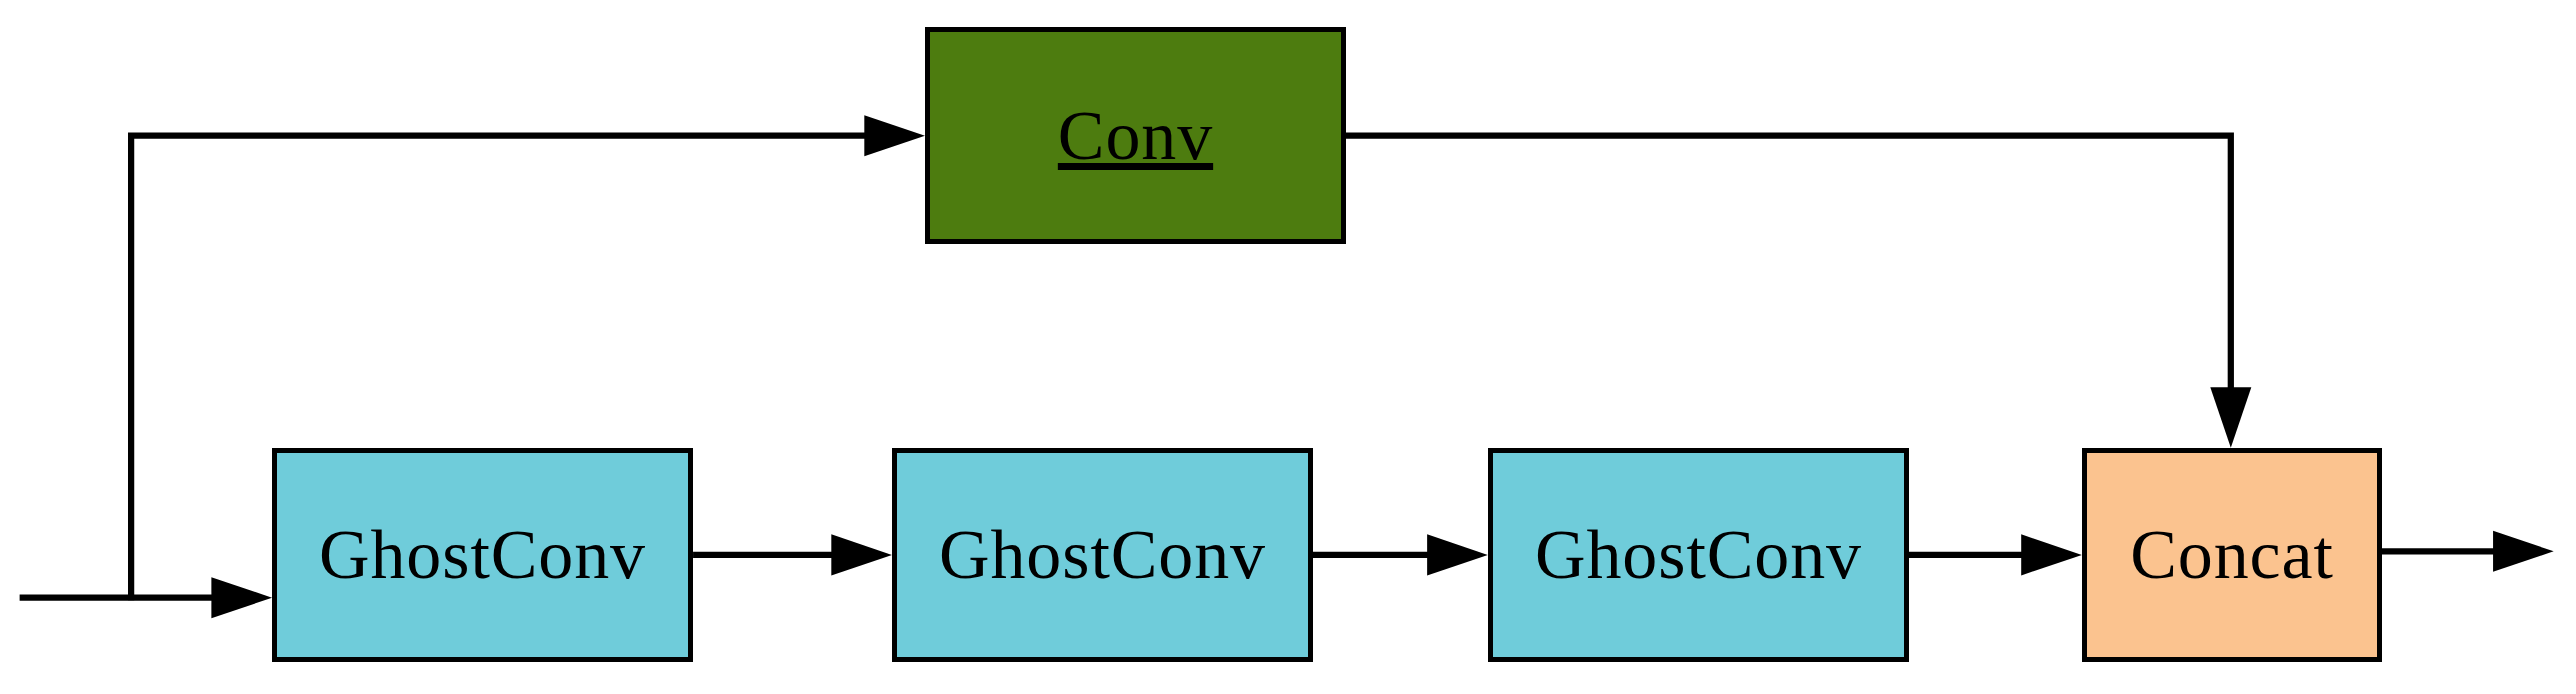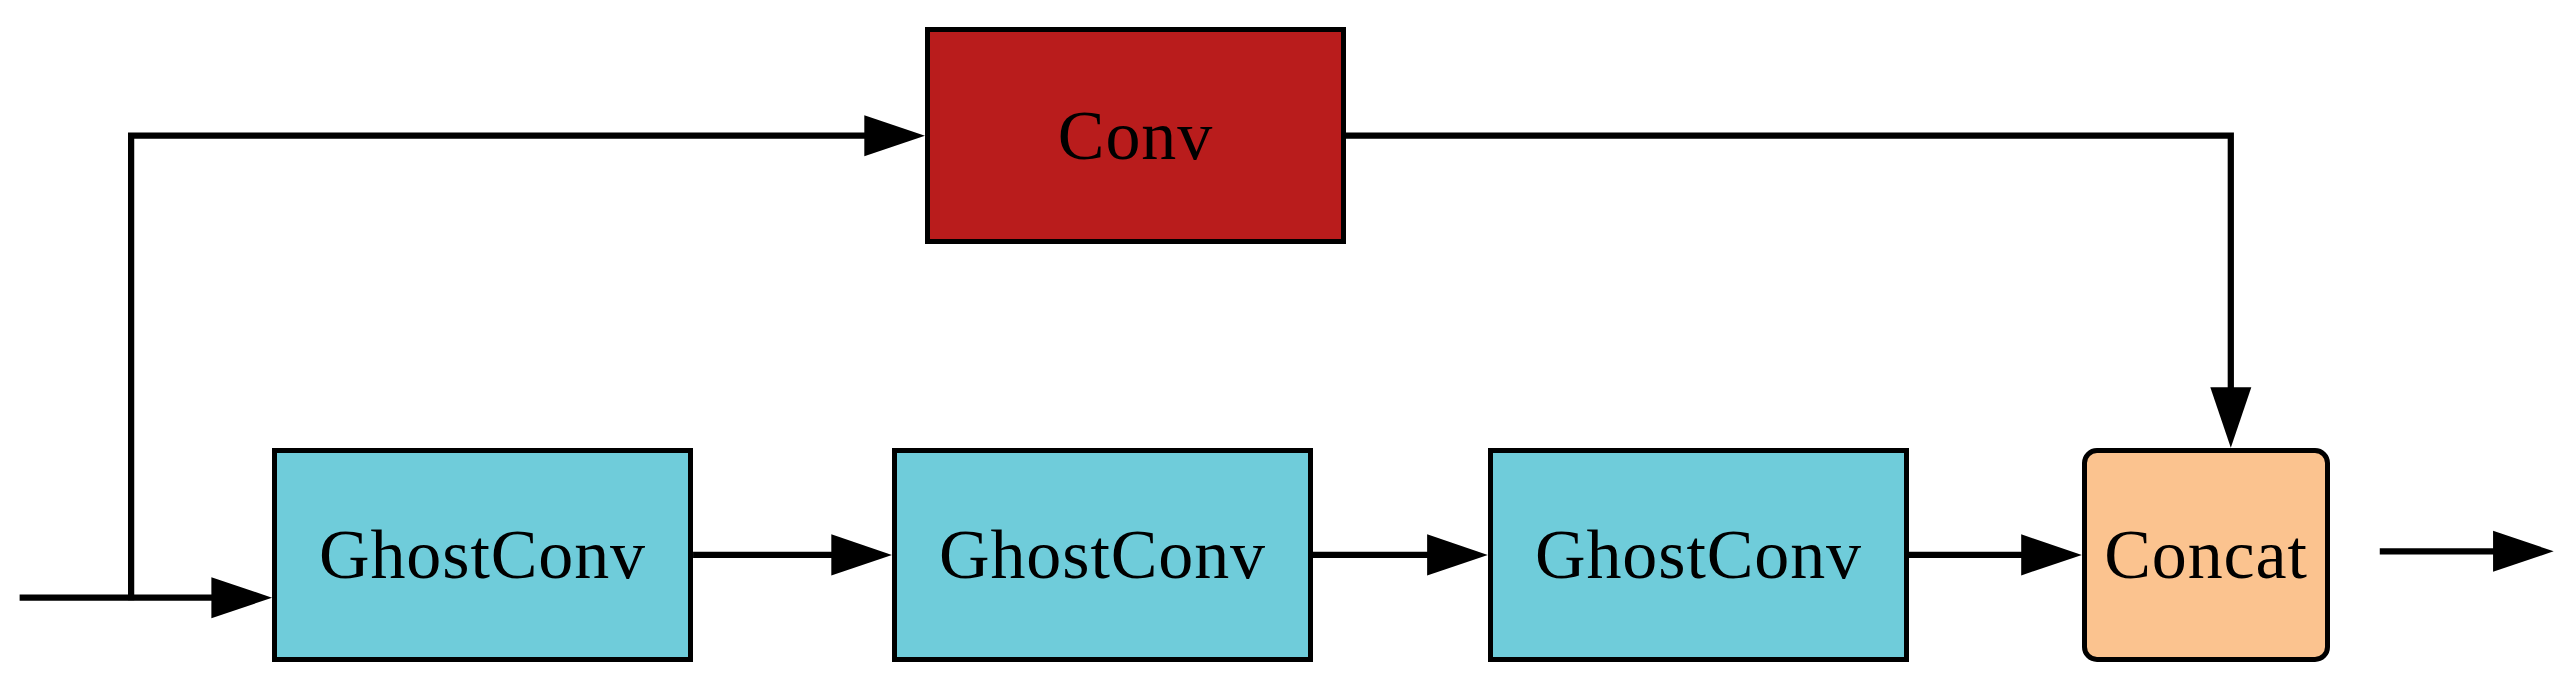--- a/index.html
+++ b/index.html
@@ -17,21 +17,21 @@
     border:5.4px solid #000000;
     display:flex;align-items:center;justify-content:center;
     font-size:70px;color:#000000;
     letter-spacing:0.9px;
     white-space:nowrap;
   }
   .node-conv   {left:925px;top:27px; width:421px;height:217px;}
   .node-g1     {left:272px; top:448px;width:421px;height:214px;}
   .node-g2     {left:892px;top:448px;width:421px;height:214px;}
   .node-g3     {left:1488px;top:448px;width:421px;height:214px;}
-  .node-concat {left:2082px;top:448px;width:248px;height:214px;border-radius:15px;}
+  .node-concat {left:2082px;top:448px;width:300px;height:214px;}
   .wire{stroke:#000000;stroke-width:7;fill:none;}
   .head{fill:#000000;stroke:none;}
 </style>
 </head>
 <body>
 
 <div id="canvas">
 
   <svg id="wires" viewBox="0 0 2888 779" xmlns="http://www.w3.org/2000/svg">
 
@@ -50,21 +50,21 @@
     <line class="wire" x1="1472" y1="622" x2="1606" y2="622"></line>
     <polygon class="head" points="1668,622 1600,599 1600,645"></polygon>
 
     <line class="wire" x1="2140" y1="622" x2="2272" y2="622"></line>
     <polygon class="head" points="2334,622 2266,599 2266,645"></polygon>
 
     <line class="wire" x1="2668" y1="618" x2="2798" y2="618"></line>
     <polygon class="head" points="2863,618 2795,595 2795,641"></polygon>
   </svg>
 
-  <div class="node node-conv" style="background-color: #b91c1c;">
+  <div class="node node-conv" style="background-color: #4d7c0f; text-decoration: underline;">
     <span>Conv</span>
   </div>
 
   <div class="node node-g1" style="background-color: rgb(111, 204, 218);">
     <span>GhostConv</span>
   </div>
 
   <div class="node node-g2" style="background-color: rgb(111, 204, 218);">
     <span>GhostConv</span>
   </div>

